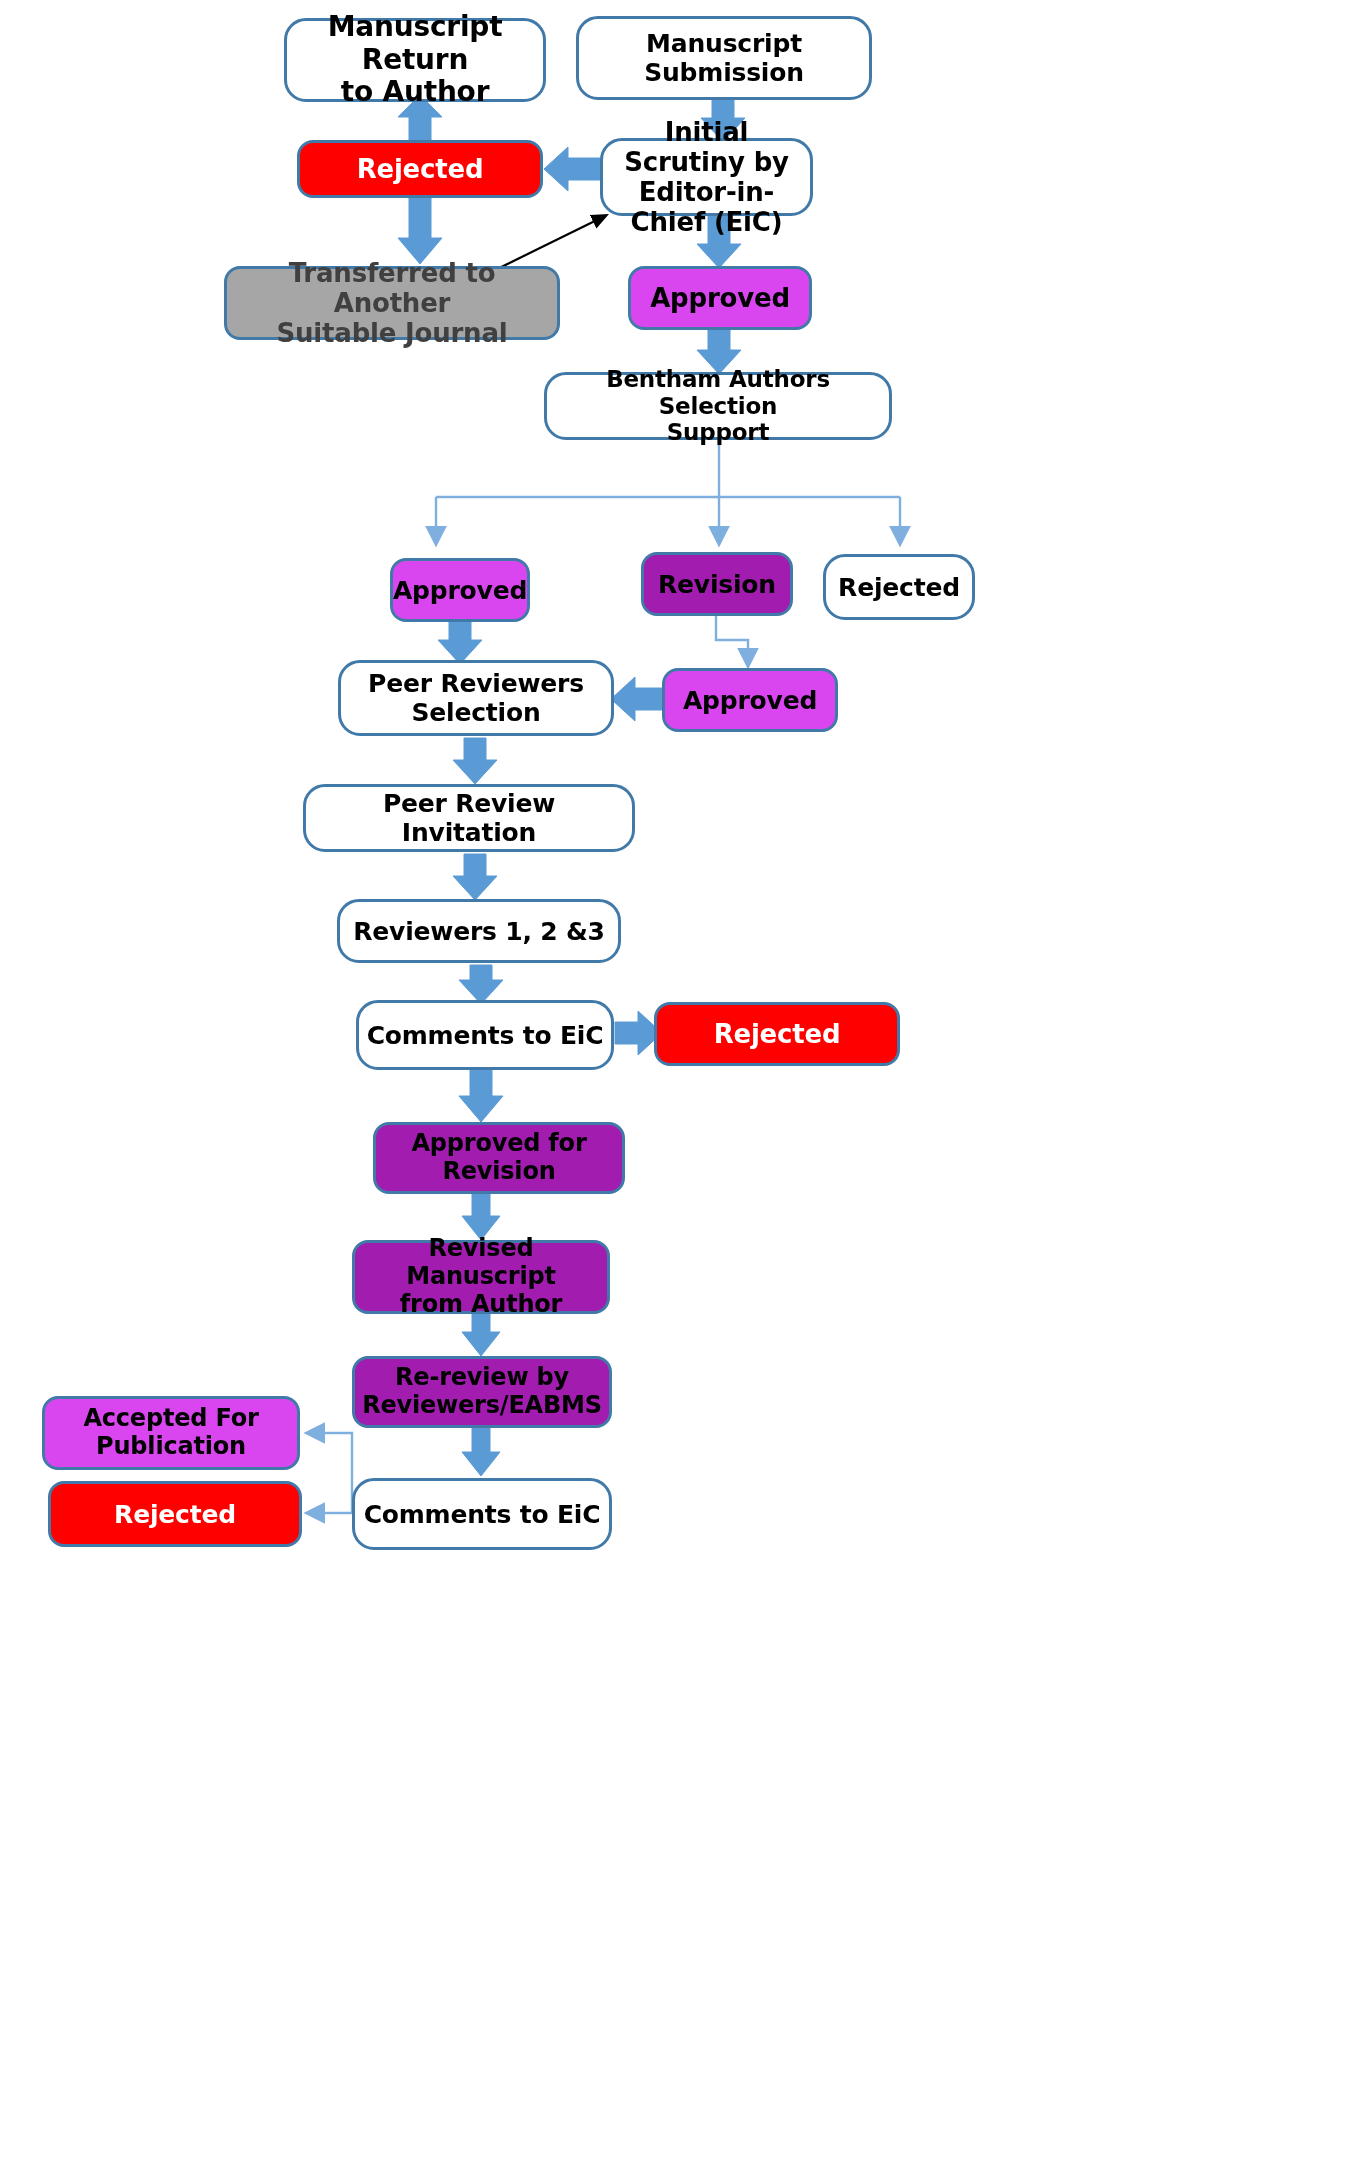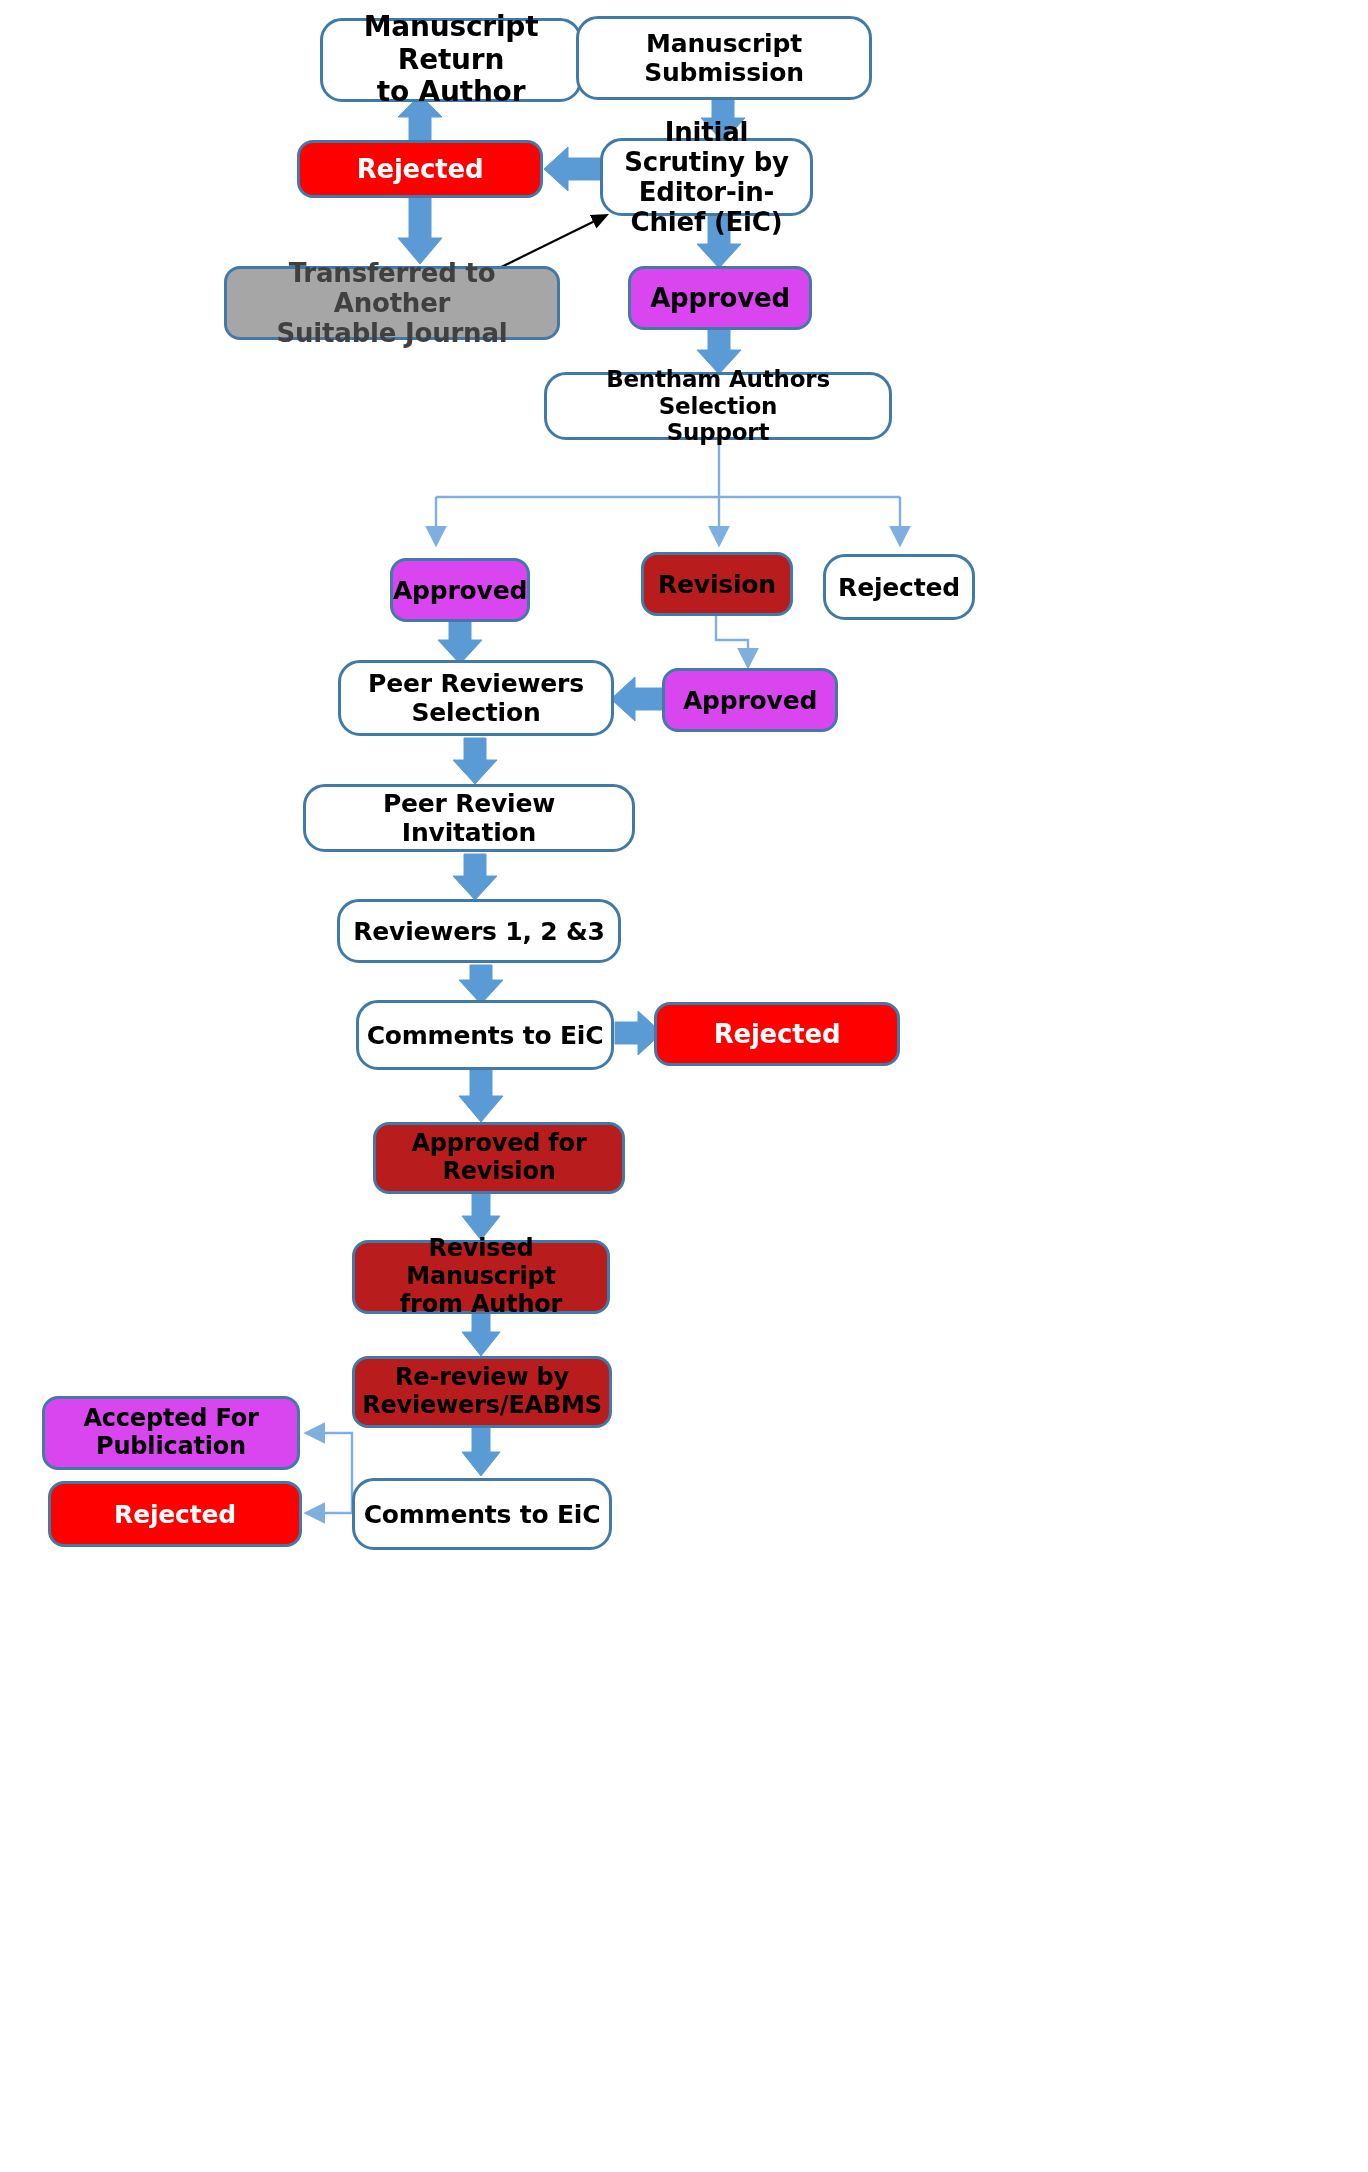--- a/index.html
+++ b/index.html
@@ -38,25 +38,25 @@
     line-height: 1.16;
     letter-spacing: -0.2px;
     color: #000000;
     background: #ffffff;
     z-index: 3;
   }
   .node span { display: block; padding: 0 6px; }
   .fill-white  { background: #ffffff; color: #000000; }
   .fill-red    { background: #FF0000; color: #ffffff; }
   .fill-green  { background: #d946ef; color: #000000; }
-  .fill-yellow { background: #b91c1c; color: #000000; }
+  .fill-yellow { background: #a21caf; color: #000000; }
   .fill-gray   { background: #A6A6A6; color: #404040; }
   .r-md  { border-radius: 16px; }
   .r-lg  { border-radius: 22px; }
-  .fs-28 { font-size: 28px; margin-left: 36px; }
+  .fs-28 { font-size: 28px; }
   .fs-26 { font-size: 26px; }
   .fs-25 { font-size: 25px; }
   .fs-24 { font-size: 24px; }
   .fs-23 { font-size: 23px; }
 </style>
 </head>
 <body>
 
 <div id="canvas">
 

